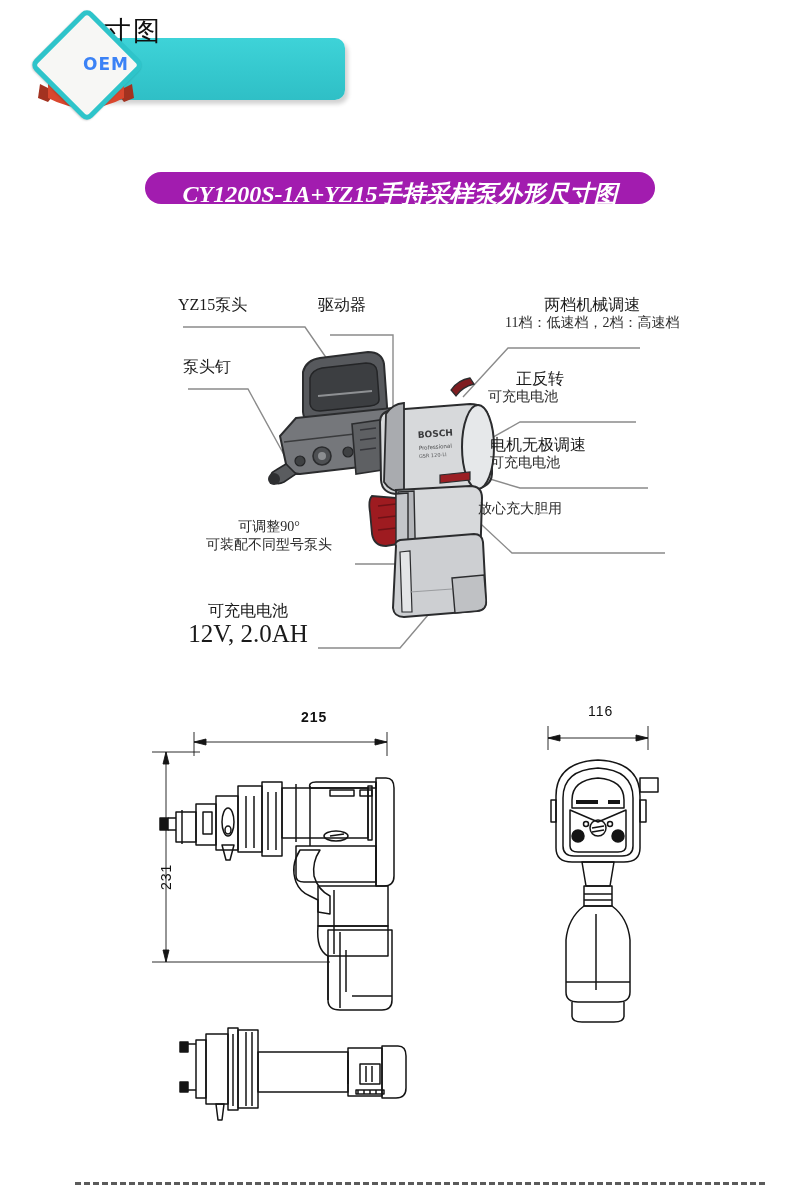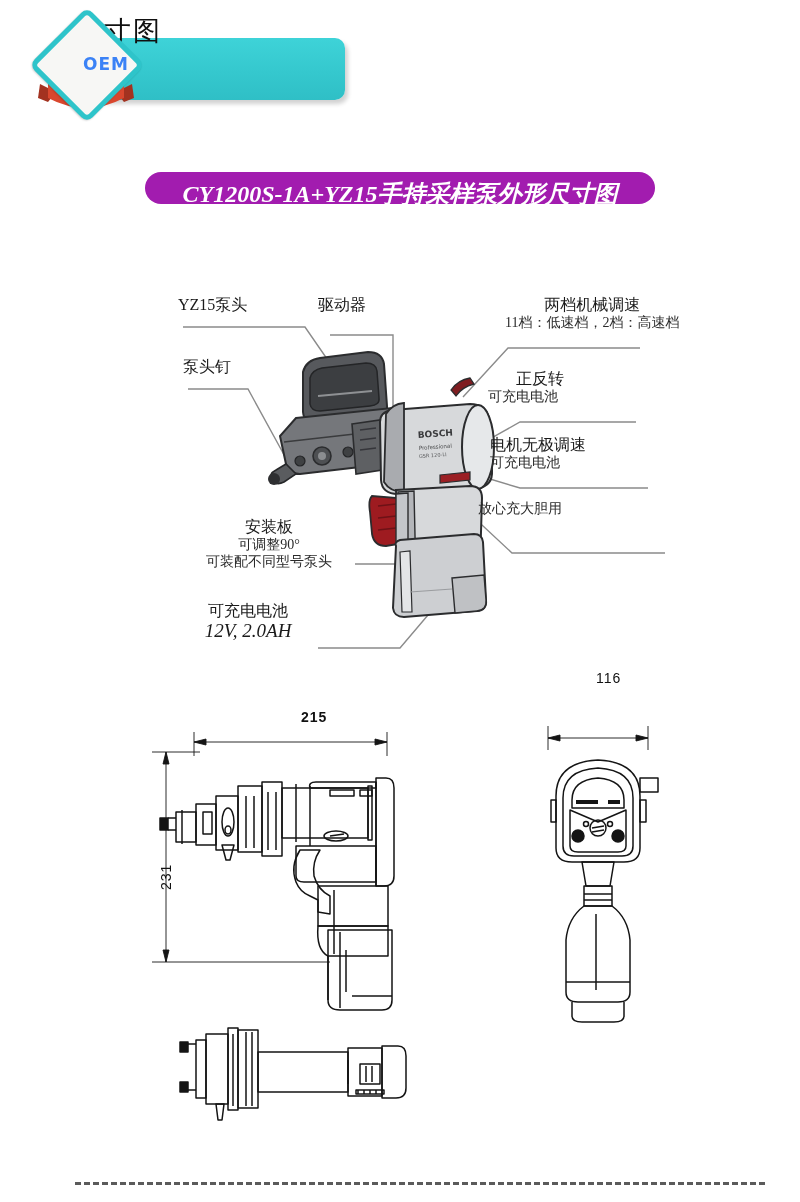--- a/index.html
+++ b/index.html
@@ -196,28 +196,27 @@
 <div class="callout right ctr" style="left:490px;top:436px;">
   <div class="main">电机无极调速</div>
   <div class="sub">可充电电池</div>
 </div>
 
 <div class="callout right ctr" style="left:478px;top:500px;">
   <div class="sub">放心充大胆用</div>
 </div>
 
 <div class="callout ctr" style="left:183px;top:518px;width:172px;">
-  <div class="main">安装板</div>
   <div class="sub">可调整90°</div>
   <div class="sub">可装配不同型号泵头</div>
 </div>
 
 <div class="callout ctr" style="left:178px;top:602px;width:140px;">
   <div class="main">可充电电池</div>
-  <div class="main" style="font-size:19px;font-style:italic;">12V, 2.0AH</div>
+  <div class="main" style="font-size:25px;">12V, 2.0AH</div>
 </div>
 
 <svg class="art" width="800" height="502" viewBox="0 0 800 502" style="top:700px;left:0;">
 
   <g stroke="#141414" fill="none" stroke-width="1.5" stroke-linejoin="round">
 
     <g stroke-width="0.9">
       <path d="M194 32 L194 56"></path>
       <path d="M387 32 L387 56"></path>
       <path d="M194 42 L387 42"></path>
@@ -332,15 +331,15 @@
     <path d="M348 360 L348 384"></path>
     <path d="M360 364 L380 364 L380 384 L360 384 Z"></path>
     <path d="M366 366 L366 382 M372 366 L372 382"></path>
     <path d="M356 390 L384 390 L384 394 L356 394 Z"></path>
     <path d="M358 390 L358 394 M364 390 L364 394 M370 390 L370 394 M376 390 L376 394"></path>
   </g>
 </svg>
 
 <div class="dim-label" style="left:301px;top:709px;font-weight:bold;">215</div>
 <div class="dim-label vert" style="left:158px;top:890px;">231</div>
-<div class="dim-label" style="left:588px;top:670px;margin-left:8px;">116</div>
+<div class="dim-label" style="left:588px;top:703px;">116</div>
 
 <div class="footer-rule"></div>
 
 </body></html>

